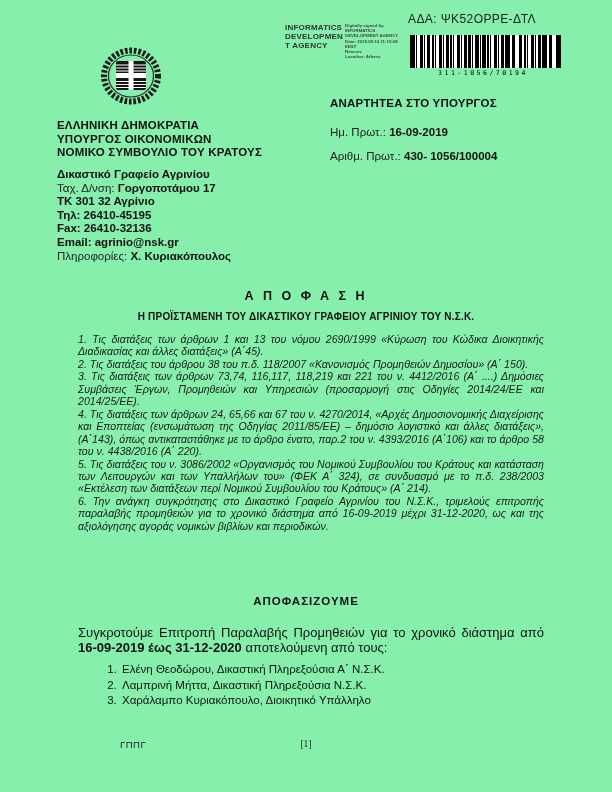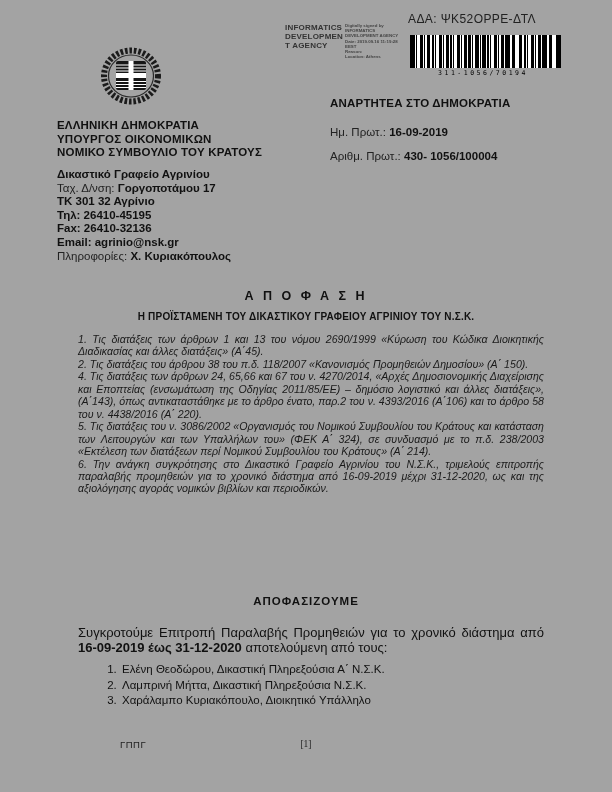--- a/index.html
+++ b/index.html
@@ -1,20 +1,20 @@
 <!DOCTYPE html>
 <html><head>
 <meta charset="utf-8">
 <style>
   html,body{margin:0;padding:0;background:#808080;}
   .page{
     position:relative;
     width:612px;height:792px;
     margin:0 auto;
-    background:#a3a3a3;
+    background:#86efac;
     font-family:"Liberation Sans", sans-serif;
     color:#111;
     overflow:hidden;
   }
   .abs{position:absolute;}
 
   
   .ada{left:408px;top:12px;font-size:12px;letter-spacing:0.4px;color:#222;}
   .stamp{left:285px;top:23px;display:flex;gap:4px;}
   .stamp-agency{font-size:8px;font-weight:bold;line-height:9px;color:#333;letter-spacing:0.2px;width:56px;}
@@ -102,21 +102,21 @@
       <rect x="17" y="21.5" width="30" height="1" fill="#ffffff"></rect>
       <rect x="17" y="24.5" width="30" height="1" fill="#ffffff"></rect>
       <rect x="17" y="35" width="30" height="1" fill="#ffffff"></rect>
       <rect x="17" y="38" width="30" height="1" fill="#ffffff"></rect>
       <rect x="17" y="41" width="30" height="1" fill="#ffffff"></rect>
       <rect x="29.5" y="15" width="5" height="29" fill="#ffffff"></rect>
       <rect x="17" y="27" width="30" height="5" fill="#ffffff"></rect>
     </svg>
   </div>
 
-  <div class="abs anartitea">ΑΝΑΡΤΗΤΕΑ ΣΤΟ ΔΗΜΟΚΡΑΤΙΑ</div>
+  <div class="abs anartitea">ΑΝΑΡΤΗΤΕΑ ΣΤΟ ΥΠΟΥΡΓΟΣ</div>
 
   <div class="abs org">
     <div>ΕΛΛΗΝΙΚΗ ΔΗΜΟΚΡΑΤΙΑ</div>
     <div>ΥΠΟΥΡΓΟΣ ΟΙΚΟΝΟΜΙΚΩΝ</div>
     <div>ΝΟΜΙΚΟ ΣΥΜΒΟΥΛΙΟ ΤΟΥ ΚΡΑΤΟΥΣ</div>
   </div>
 
   <div class="abs prot prot-date">
     <span class="lbl">Ημ. Πρωτ.:</span>
     <span class="val">16-09-2019</span>
@@ -135,20 +135,21 @@
     <div class="b">Email: agrinio@nsk.gr</div>
     <div><span class="n">Πληροφορίες:</span> <span class="b">Χ. Κυριακόπουλος</span></div>
   </div>
 
   <div class="abs doc-title">Α Π Ο Φ Α Σ Η</div>
   <div class="abs doc-subtitle">Η ΠΡΟΪΣΤΑΜΕΝΗ ΤΟΥ ΔΙΚΑΣΤΙΚΟΥ ΓΡΑΦΕΙΟΥ ΑΓΡΙΝΙΟΥ ΤΟΥ Ν.Σ.Κ.</div>
 
   <div class="abs having">
     <p>1. Τις διατάξεις των άρθρων 1 και 13 του νόμου 2690/1999 «Κύρωση του Κώδικα Διοικητικής Διαδικασίας και άλλες διατάξεις» (Α΄45).</p>
     <p>2. Τις διατάξεις του άρθρου 38 του π.δ. 118/2007 «Κανονισμός Προμηθειών Δημοσίου» (Α΄ 150).</p>
+    <p>3. Τις διατάξεις των άρθρων 73,74, 116,117, 118,219 και 221 του ν. 4412/2016 (Α΄ ....) Δημόσιες Συμβάσεις Έργων, Προμηθειών και Υπηρεσιών (προσαρμογή στις Οδηγίες 2014/24/ΕΕ και 2014/25/ΕΕ).</p>
     <p>4. Τις διατάξεις των άρθρων 24, 65,66 και 67 του ν. 4270/2014, «Αρχές Δημοσιονομικής Διαχείρισης και Εποπτείας (ενσωμάτωση της Οδηγίας 2011/85/ΕΕ) – δημόσιο λογιστικό και άλλες διατάξεις», (Α΄143), όπως αντικαταστάθηκε με το άρθρο ένατο, παρ.2 του ν. 4393/2016 (Α΄106) και το άρθρο 58 του ν. 4438/2016 (Α΄ 220).</p>
     <p>5. Τις διατάξεις του ν. 3086/2002 «Οργανισμός του Νομικού Συμβουλίου του Κράτους και κατάσταση των Λειτουργών και των Υπαλλήλων του» (ΦΕΚ Α΄ 324), σε συνδυασμό με το π.δ. 238/2003 «Εκτέλεση των διατάξεων περί Νομικού Συμβουλίου του Κράτους» (Α΄ 214).</p>
     <p>6. Την ανάγκη συγκρότησης στο Δικαστικό Γραφείο Αγρινίου του Ν.Σ.Κ., τριμελούς επιτροπής παραλαβής προμηθειών για το χρονικό διάστημα από 16-09-2019 μέχρι 31-12-2020, ως και της αξιολόγησης αγοράς νομικών βιβλίων και περιοδικών.</p>
   </div>
 
   <div class="abs apofasizoume">ΑΠΟΦΑΣΙΖΟΥΜΕ</div>
 
   <div class="abs resolution">
     <span>Συγκροτούμε Επιτροπή Παραλαβής Προμηθειών για το χρονικό διάστημα από </span><span class="b">16-09-2019 έως 31-12-2020</span><span> αποτελούμενη από τους:</span>
   </div>

